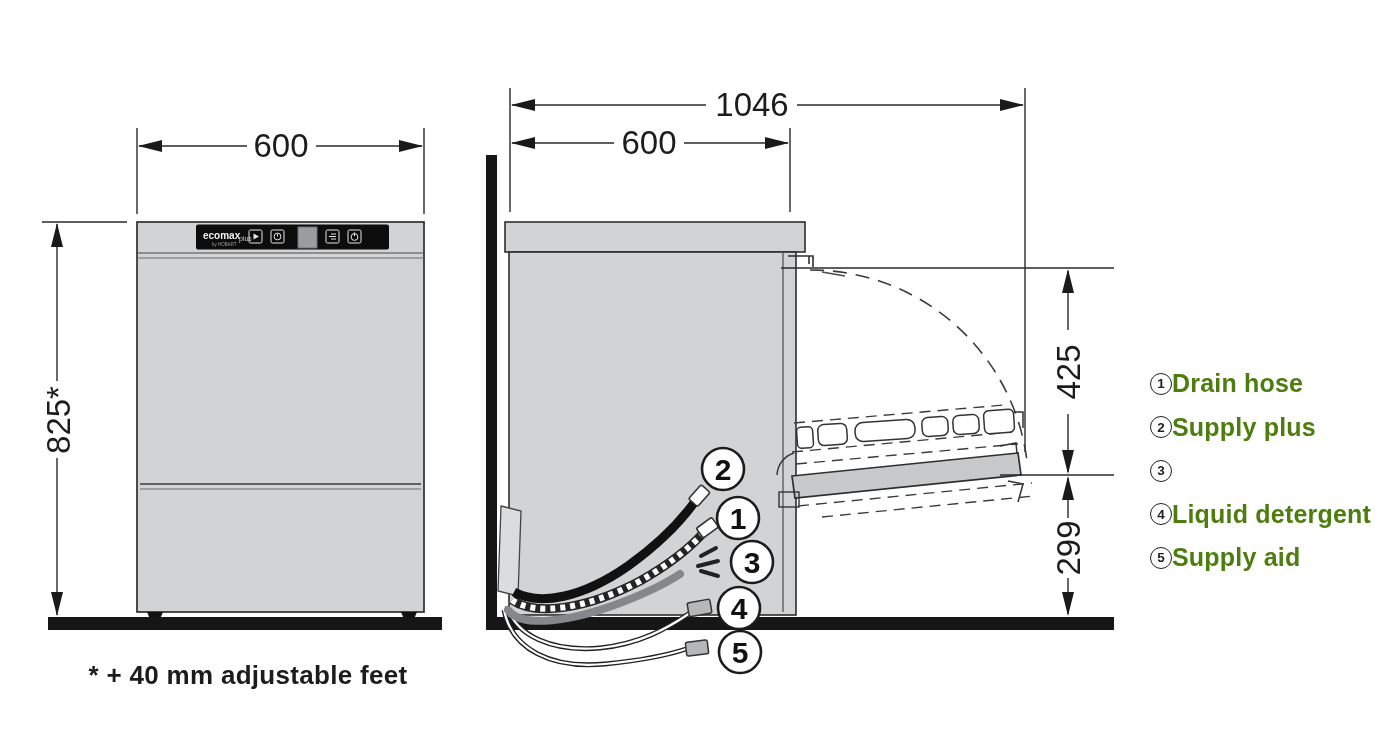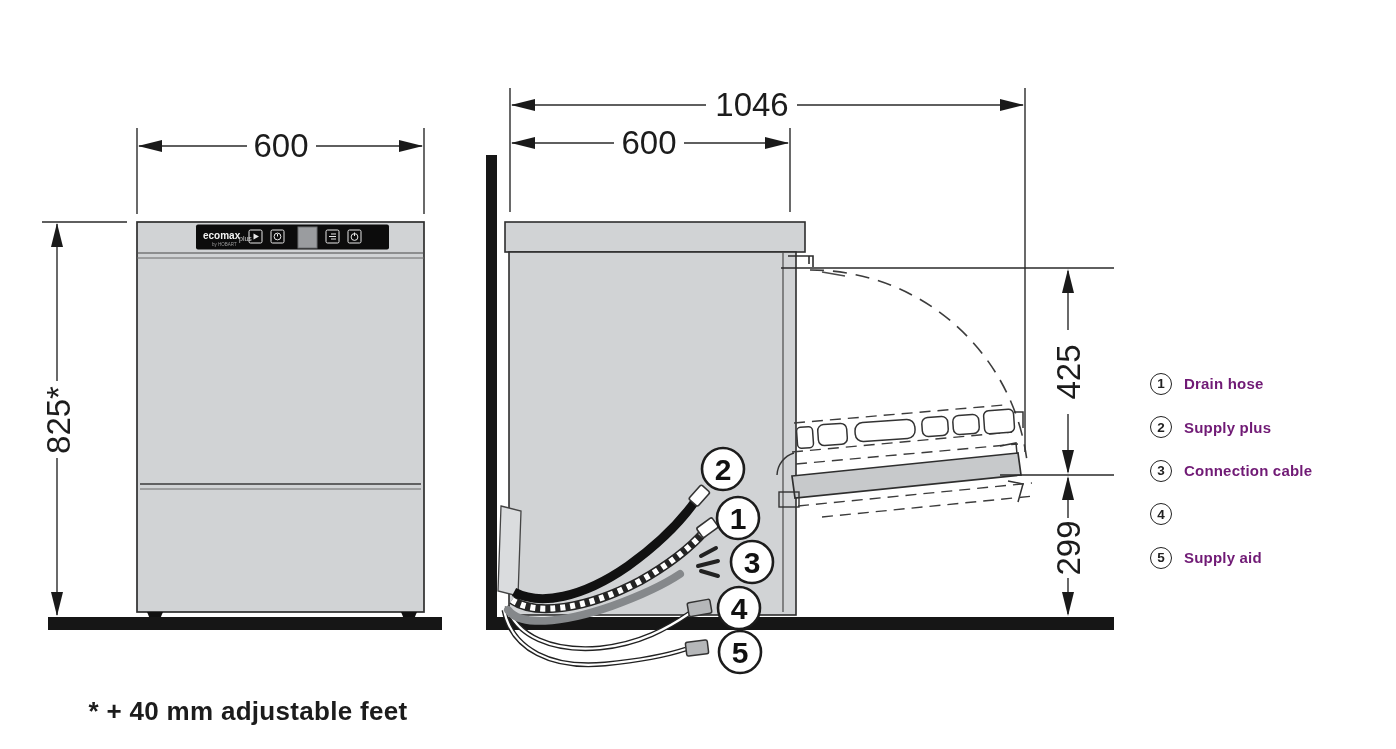--- a/index.html
+++ b/index.html
@@ -15,24 +15,24 @@
   .brand-plus{font-family:"Liberation Sans",sans-serif;font-size:7px;fill:#c9c9c9;}
   .brand-sub{font-family:"Liberation Sans",sans-serif;font-size:4.5px;fill:#9a9a9a;}
   
   .legend{position:absolute;left:1150px;top:362px;width:240px;}
   .legend-item{display:flex;align-items:center;height:43.5px;}
   .legend-circle{
     width:22px;height:22px;border:1.7px solid #222;border-radius:50%;
     display:flex;align-items:center;justify-content:center;
     font-size:13.5px;font-weight:600;color:#222;flex:0 0 auto;box-sizing:border-box;
   }
-  .legend-label{margin-left:12px;font-size:15px;font-weight:600;color:#701a75;white-space:nowrap;letter-spacing:0.2px;}
+  .legend-label{margin-left:0;font-size:25px;font-weight:600;color:#4d7c0f;white-space:nowrap;letter-spacing:0.2px;}
   
   .footnote{
-    position:absolute;left:78px;top:696px;width:340px;text-align:center;
+    position:absolute;left:78px;top:660px;width:340px;text-align:center;
     font-size:26px;font-weight:600;color:#1c1c1c;white-space:nowrap;letter-spacing:0.3px;
   }
 </style>
 </head>
 <body>
 
 <div class="stage">
 
   <svg class="diagram-svg" width="1396" height="749" viewBox="0 0 1396 749">
 
@@ -212,24 +212,24 @@
     <div class="legend-item">
       <span class="legend-circle">1</span>
       <span class="legend-label">Drain hose</span>
     </div>
     <div class="legend-item">
       <span class="legend-circle">2</span>
       <span class="legend-label">Supply plus</span>
     </div>
     <div class="legend-item">
       <span class="legend-circle">3</span>
-      <span class="legend-label">Connection cable</span>
     </div>
     <div class="legend-item">
       <span class="legend-circle">4</span>
+      <span class="legend-label">Liquid detergent</span>
     </div>
     <div class="legend-item">
       <span class="legend-circle">5</span>
       <span class="legend-label">Supply aid</span>
     </div>
   </div>
 
   <div class="footnote">* + 40 mm adjustable feet</div>
 
 </div>

